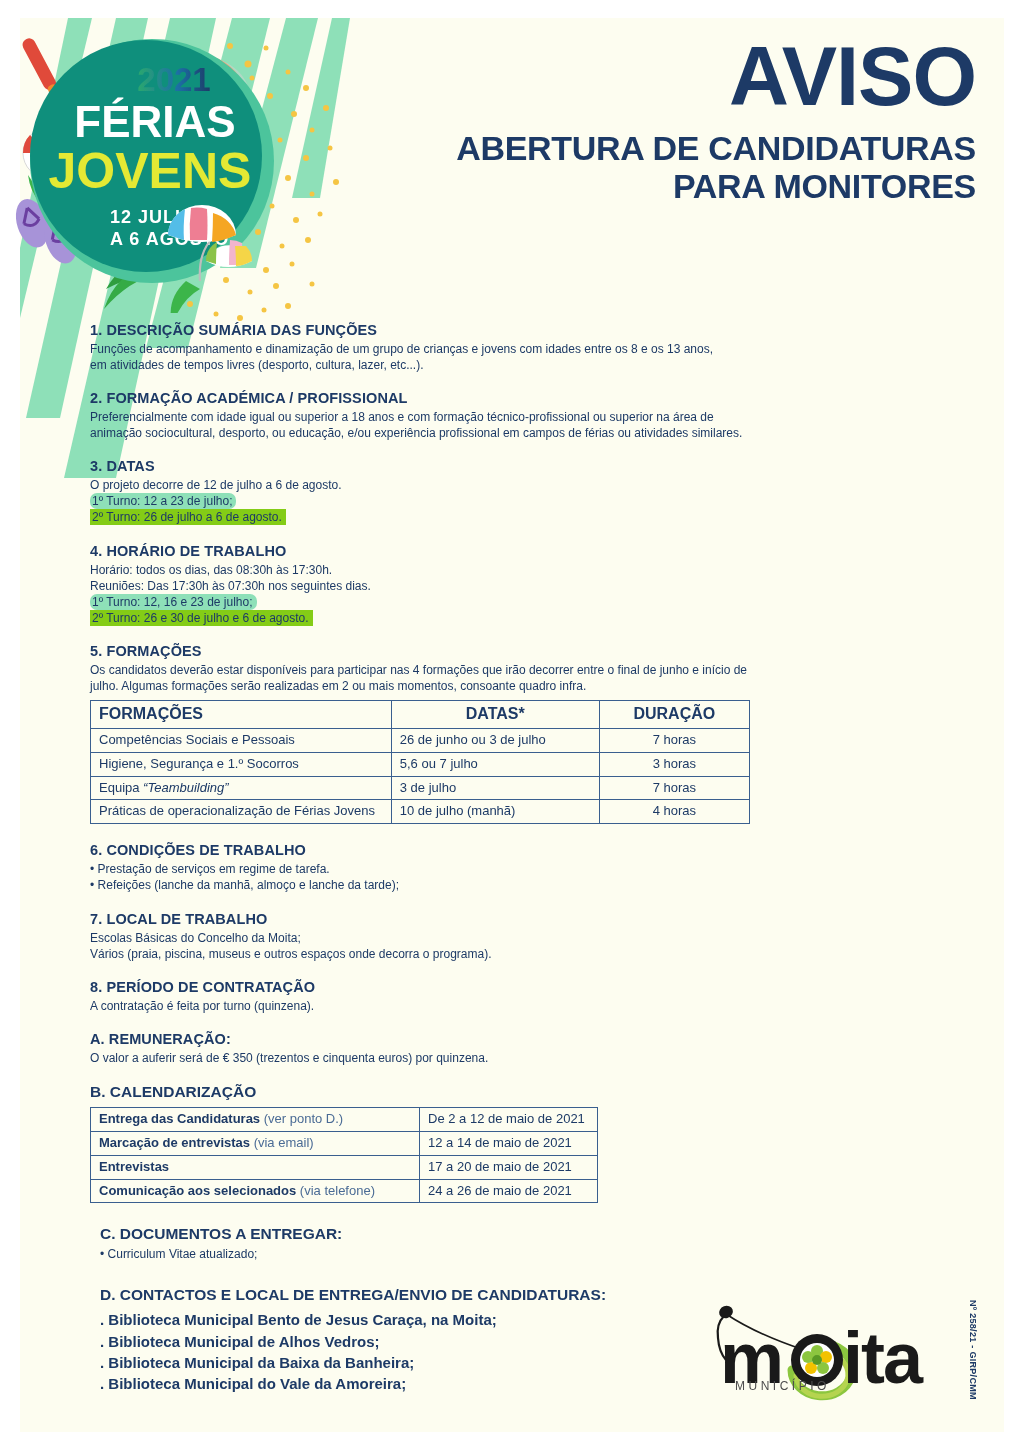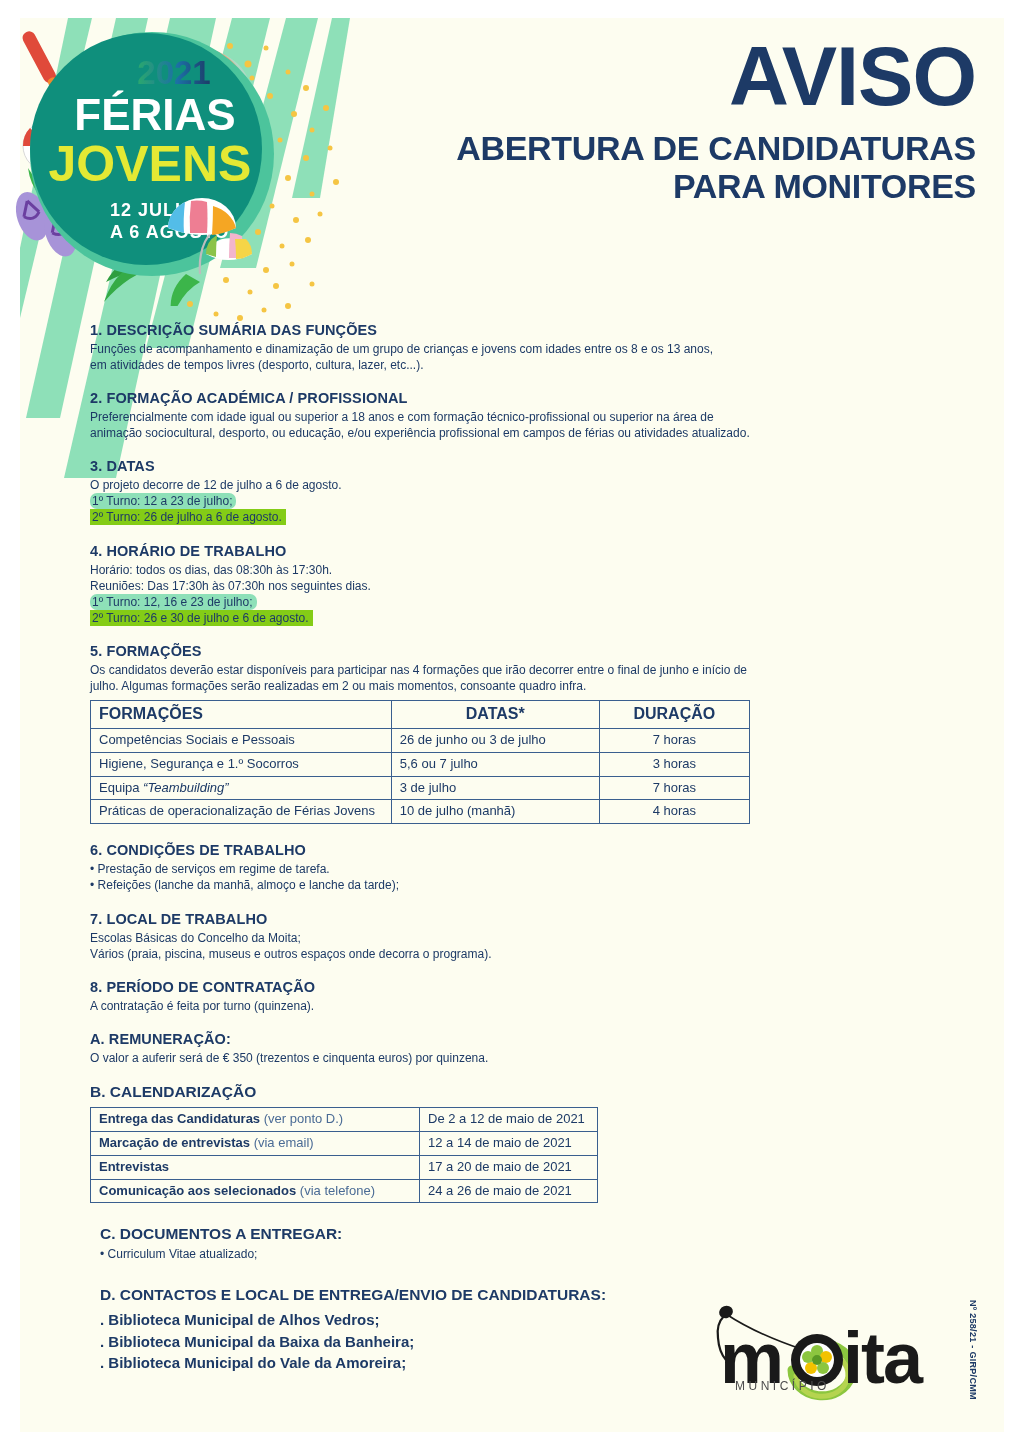--- a/index.html
+++ b/index.html
@@ -13,21 +13,21 @@
   }
   .sheet{
     position:absolute;left:20px;top:18px;width:984px;height:1414px;
     background:#fdfdf0;
   }
   
   .rays{position:absolute;left:20px;top:18px;width:330px;height:460px;overflow:hidden;}
   .rays svg{display:block;}
   .halftone{position:absolute;left:20px;top:18px;width:340px;height:330px;pointer-events:none;}
   
-  .badge-wrap{position:absolute;left:0px;top:6px;width:300px;height:300px;}
+  .badge-wrap{position:absolute;left:0px;top:13px;width:300px;height:300px;}
   .badge-wrap svg{display:block;}
   
   .header{position:absolute;right:48px;top:38px;width:650px;text-align:right;}
   .aviso{
     font-size:83px;font-weight:bold;letter-spacing:-1px;line-height:.95;
     color:#1d3a66;margin:0;
   }
   .subtitle{
     font-size:34px;font-weight:bold;line-height:1.12;color:#1d3a66;
     margin:12px 0 0 0;letter-spacing:-.3px;
@@ -232,21 +232,21 @@
 
     <div class="block">
       <h2 class="sec">1. DESCRIÇÃO SUMÁRIA DAS FUNÇÕES</h2>
       <p class="tx">Funções de acompanhamento e dinamização de um grupo de crianças e jovens com idades entre os 8 e os 13 anos,</p>
       <p class="tx">em atividades de tempos livres (desporto, cultura, lazer, etc...).</p>
     </div>
 
     <div class="block">
       <h2 class="sec">2. FORMAÇÃO ACADÉMICA / PROFISSIONAL</h2>
       <p class="tx">Preferencialmente com idade igual ou superior a 18 anos e com formação técnico-profissional ou superior na área de</p>
-      <p class="tx">animação sociocultural, desporto, ou educação, e/ou experiência profissional em campos de férias ou atividades atualizado.</p>
+      <p class="tx">animação sociocultural, desporto, ou educação, e/ou experiência profissional em campos de férias ou atividades similares.</p>
     </div>
 
     <div class="block">
       <h2 class="sec">3. DATAS</h2>
       <p class="tx">O projeto decorre de 12 de julho a 6 de agosto.</p>
       <p class="tx hl-line"><span class="hl-green">1º Turno: 12 a 23 de julho;</span></p>
       <p class="tx hl-line"><span class="hl-orange">2º Turno: 26 de julho a 6 de agosto.</span></p>
     </div>
 
     <div class="block">
@@ -341,20 +341,21 @@
       </table>
     </div>
 
     <div class="block" style="margin-top:22px;margin-left:10px;">
       <h2 class="sec-lg">C. DOCUMENTOS A ENTREGAR:</h2>
       <p class="tx">• Curriculum Vitae atualizado;</p>
     </div>
 
     <div class="block contacts" style="margin-top:22px;margin-left:10px;">
       <h2 class="sec-lg">D. CONTACTOS E LOCAL DE ENTREGA/ENVIO DE CANDIDATURAS:</h2>
+      <div class="line">. Biblioteca Municipal Bento de Jesus Caraça, na Moita;</div>
       <div class="line">. Biblioteca Municipal de Alhos Vedros;</div>
       <div class="line">. Biblioteca Municipal da Baixa da Banheira;</div>
       <div class="line">. Biblioteca Municipal do Vale da Amoreira;</div>
 
     </div>
 
   </div>
 
   <div class="logo">
     <svg width="260" height="120" viewBox="0 0 260 120">

